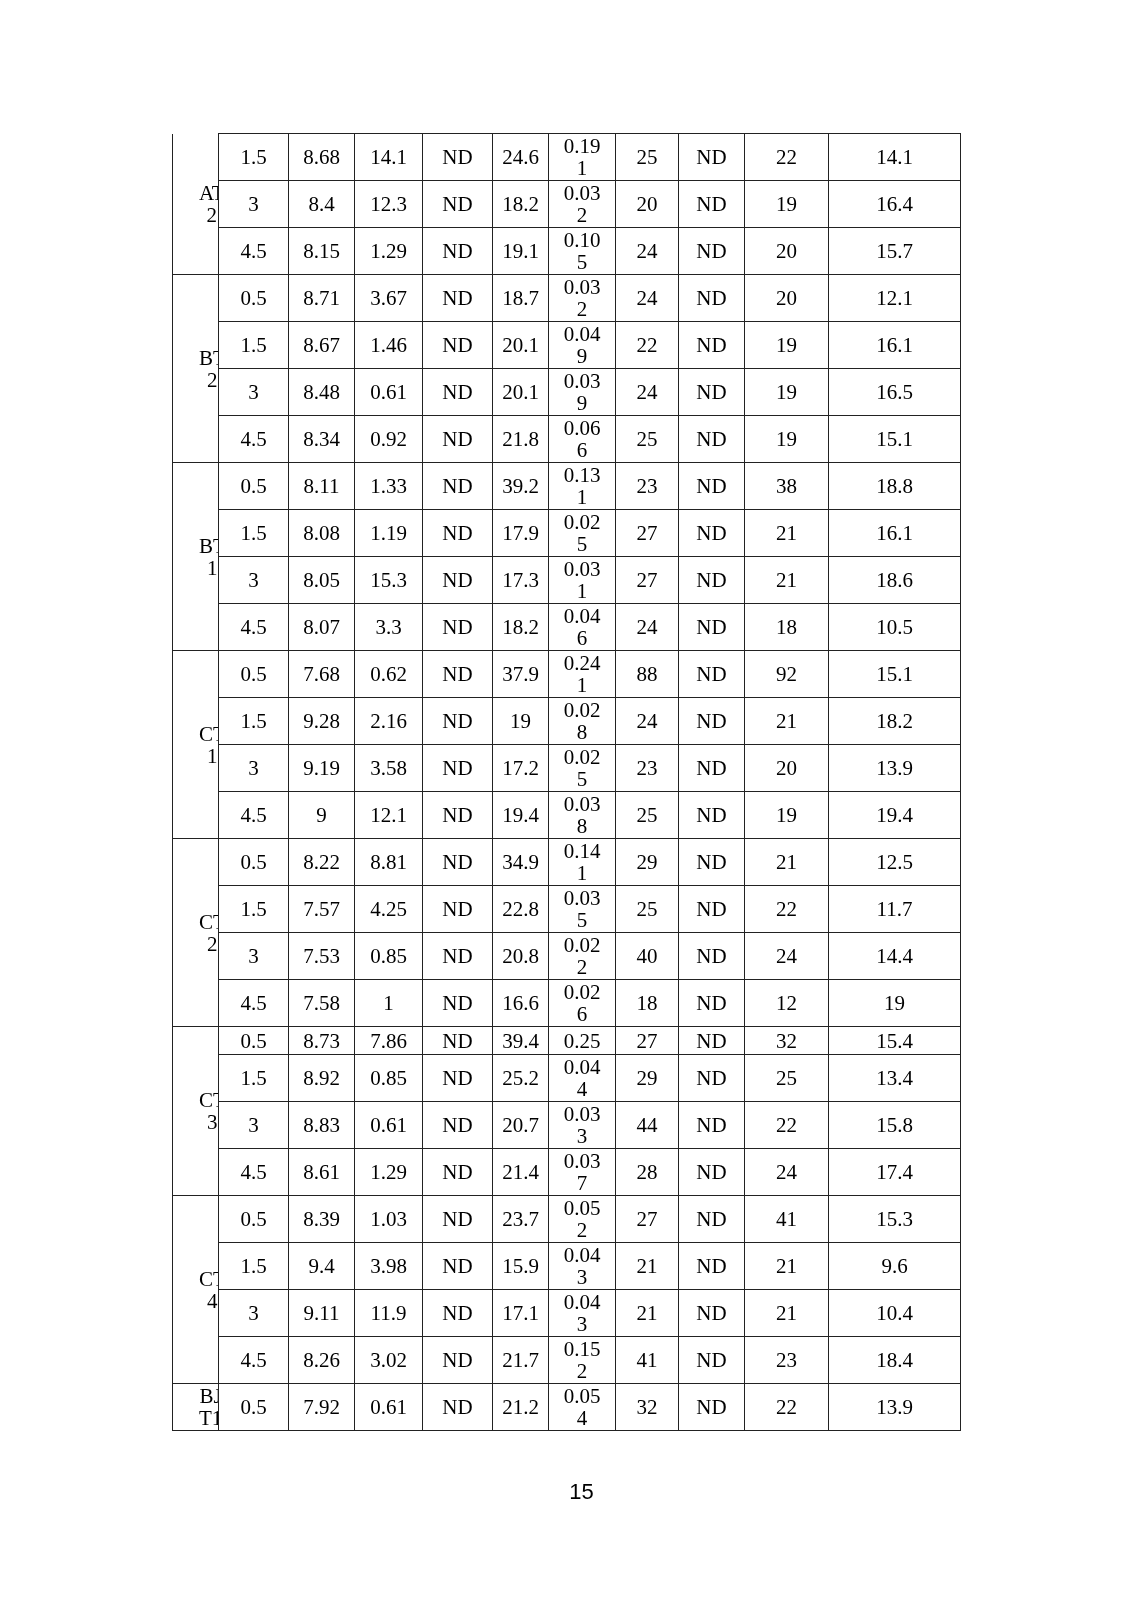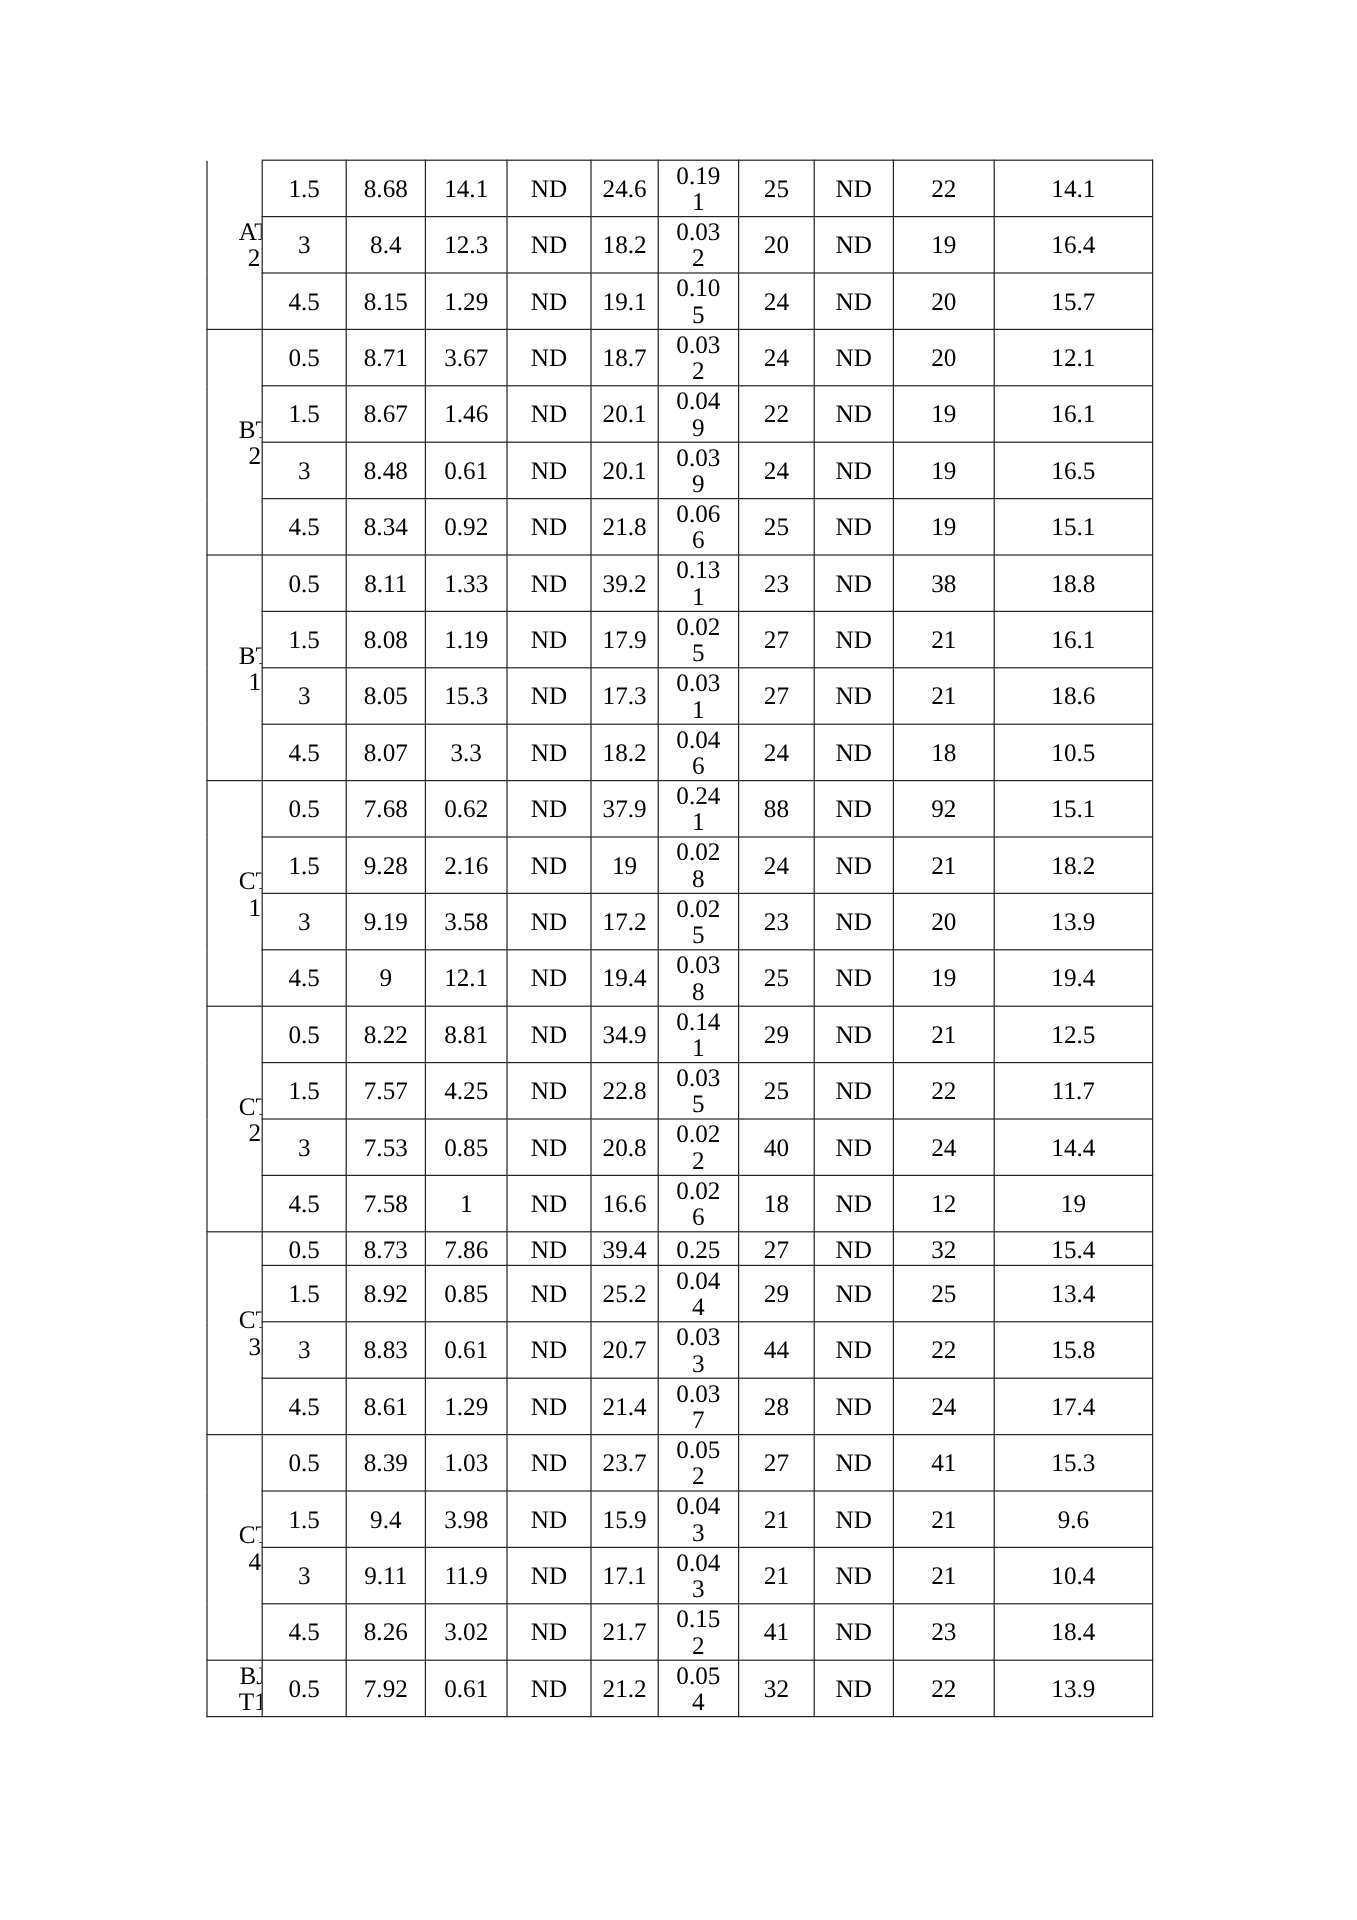--- a/index.html
+++ b/index.html
@@ -417,13 +417,16 @@
           <td><span>21.2</span></td>
           <td><span class="wrap-num">0.054</span></td>
           <td><span>32</span></td>
           <td><span>ND</span></td>
           <td><span>22</span></td>
           <td><span>13.9</span></td>
         </tr>
       </tbody>
   </table>
 
+  <div class="page-number">
+    <span>15</span>
+  </div>
 </div>
 
 </body></html>

